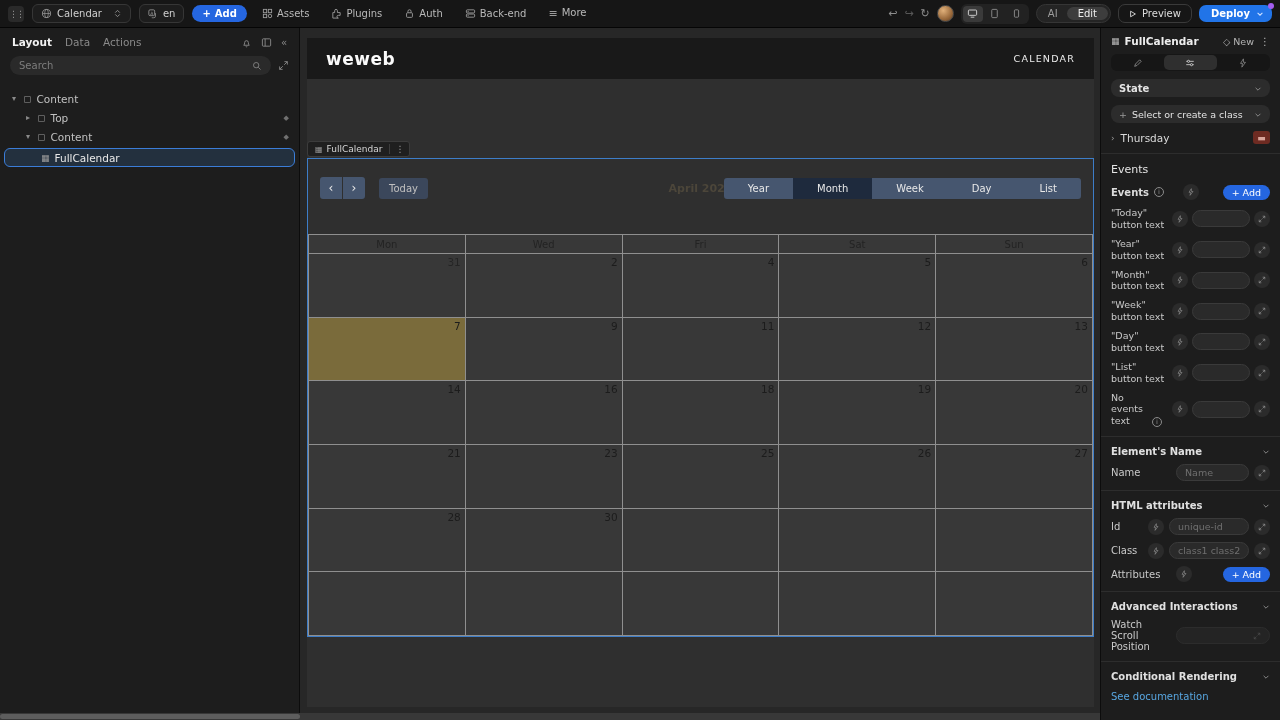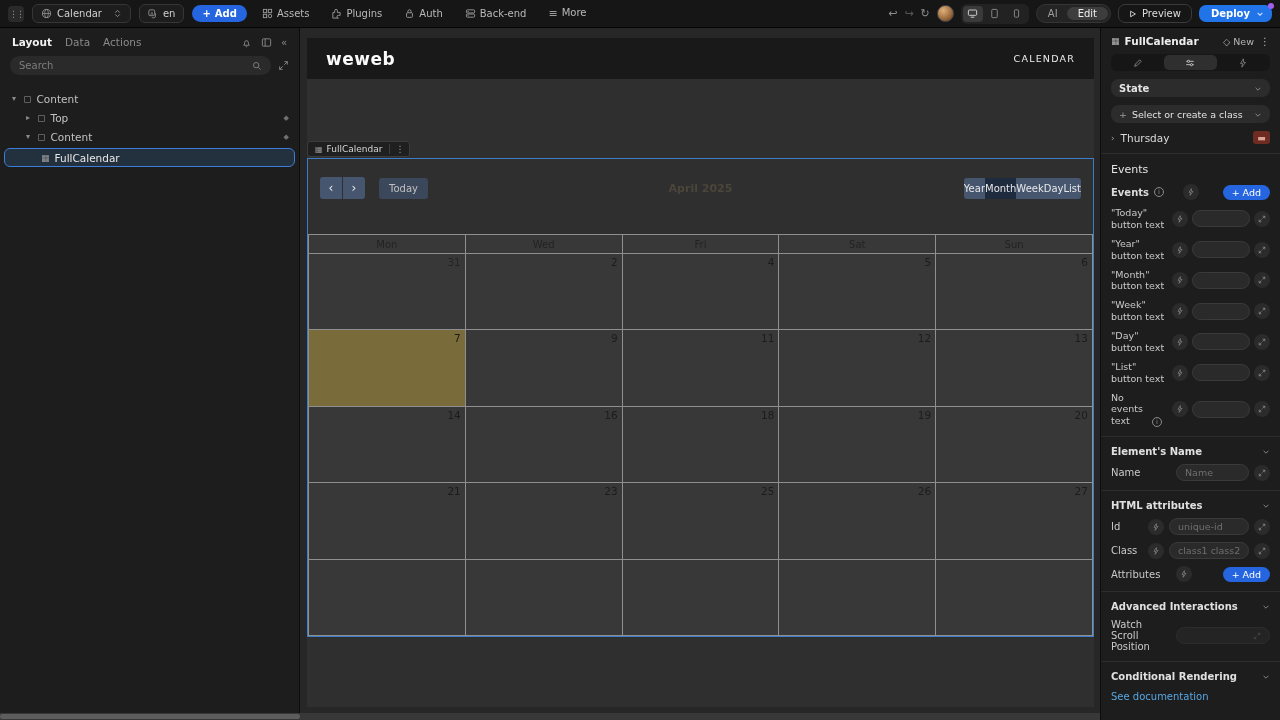--- a/index.html
+++ b/index.html
@@ -73,21 +73,21 @@
   .el-chip .kebab { border-left:1px solid #3c3c3c; padding:0 5px; color:#9a9a9a; }
 
   .fc { position:absolute; left:0; top:120px; width:787px; height:479px; border:1px solid #3d7dc8; background:#2f2f2f; }
   .fc-toolbar { position:absolute; left:12px; right:12px; top:17px; height:24px; display:flex; align-items:center; }
   .fc-arrows { display:flex; gap:1px; }
   .fc-arrow { width:22px; height:22px; background:#46566f; color:#e9e9e9; display:flex; align-items:center; justify-content:center; font-size:12px; }
   .fc-arrow.l { border-radius:3px 0 0 3px; } .fc-arrow.r { border-radius:0 3px 3px 0; }
   .fc-today { margin-left:14px; background:#3f4d66; opacity:.8; border-radius:3px; padding:5px 10px; font-size:10px; color:#e2e2e2; }
   .fc-title { position:absolute; left:0; right:0; text-align:center; color:#4c463a; font-size:11px; font-weight:bold; }
   .fc-views { margin-left:auto; display:flex; background:#46566f; border-radius:3px; overflow:hidden; position:relative; }
-  .fc-view { padding:5px 0; font-size:10px; color:#e8e8e8; }
+  .fc-view { padding:5px 24px; font-size:10px; color:#e8e8e8; }
   .fc-view.active { background:#1e2a3d; }
 
   .fc-grid { position:absolute; left:0; right:0; top:75px; bottom:0; display:flex; flex-direction:column;
              border-top:1px solid #8f8f8f; }
   .fc-hrow { display:flex; height:19px; flex:none; }
   .fc-hcell { flex:1; background:#383838; border-right:1px solid #8f8f8f; border-bottom:1px solid #8f8f8f;
               color:#232323; font-size:10px; display:flex; align-items:center; justify-content:center; }
   .fc-hcell:first-child, .fc-cell:first-child { border-left:1px solid #8f8f8f; }
   .fc-row { flex:1; display:flex; }
   .fc-cell { flex:1; background:#383838; border-right:1px solid #8f8f8f; border-bottom:1px solid #8f8f8f; position:relative; }
@@ -394,20 +394,37 @@
             </div>
           <div class="fc-cell">
               <span class="num">26</span>
             </div>
           <div class="fc-cell">
               <span class="num">27</span>
             </div>
         </div>
         <div class="fc-row">
           <div class="fc-cell">
+              <span class="num">28</span>
+            </div>
+          <div class="fc-cell">
+              <span class="num">30</span>
+            </div>
+          <div class="fc-cell">
+              <span class="num"></span>
+            </div>
+          <div class="fc-cell">
+              <span class="num"></span>
+            </div>
+          <div class="fc-cell">
+              <span class="num"></span>
+            </div>
+        </div>
+        <div class="fc-row">
+          <div class="fc-cell">
               <span class="num"></span>
             </div>
           <div class="fc-cell">
               <span class="num"></span>
             </div>
           <div class="fc-cell">
               <span class="num"></span>
             </div>
           <div class="fc-cell">
               <span class="num"></span>

